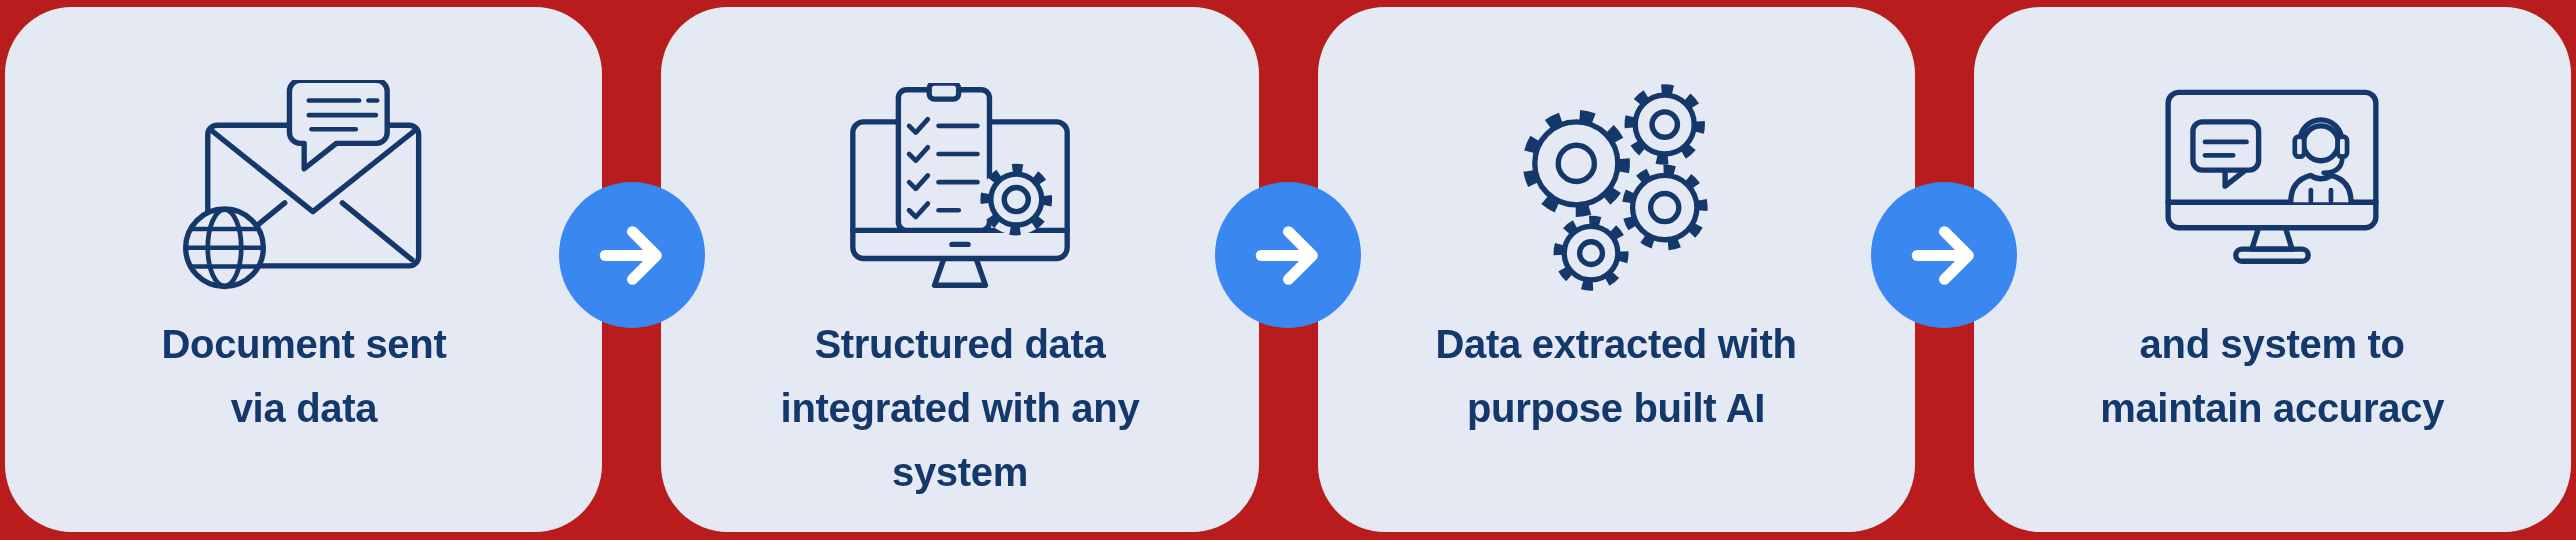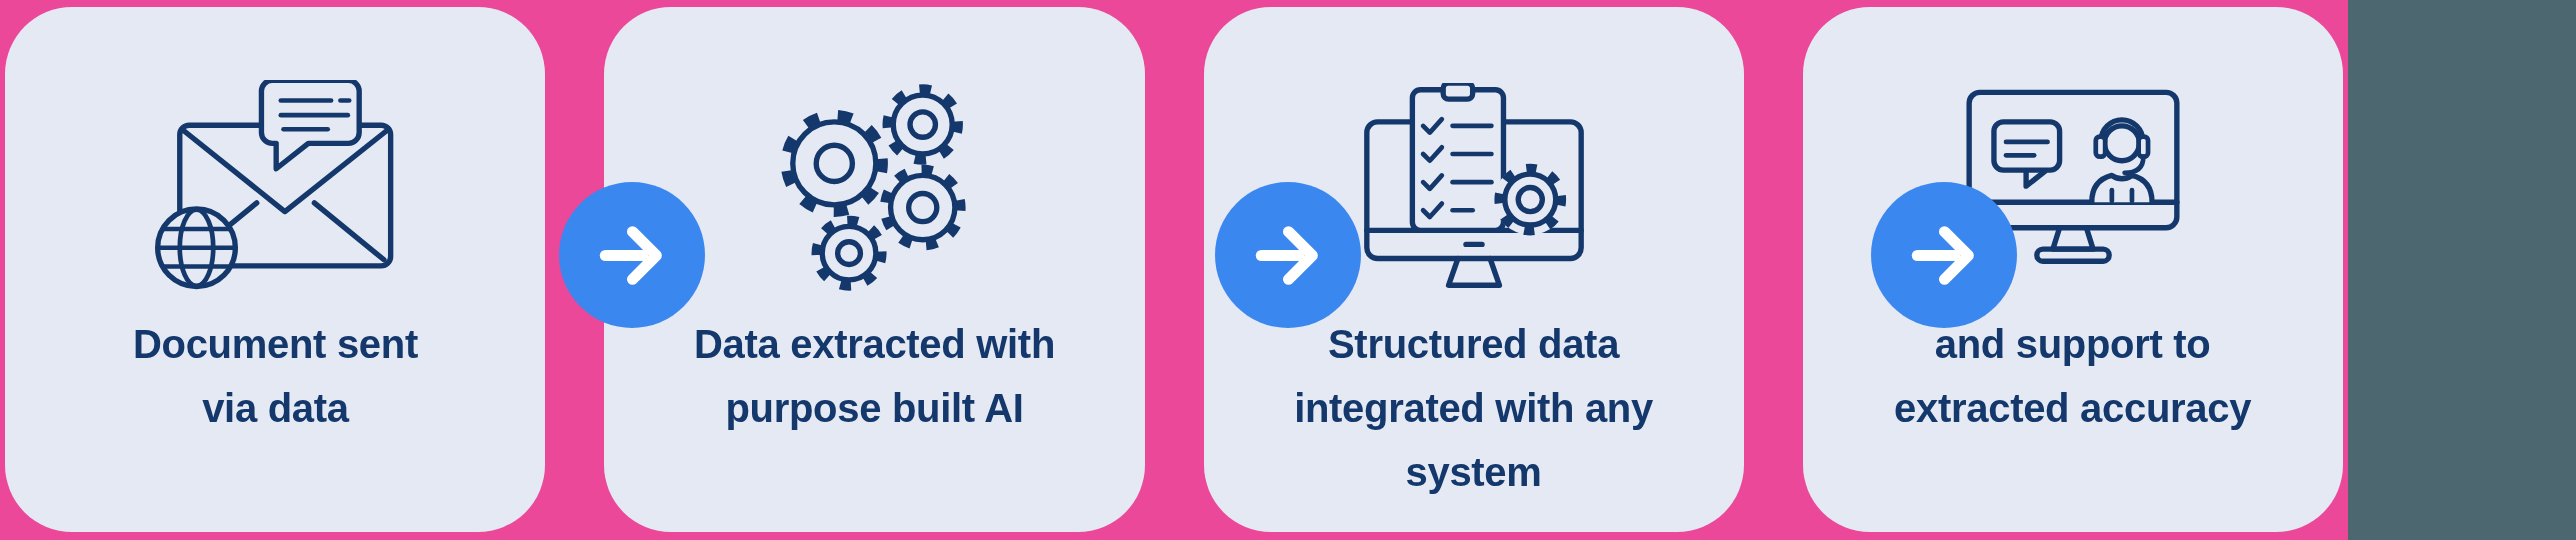--- a/index.html
+++ b/index.html
@@ -1,19 +1,19 @@
 <!DOCTYPE html>
 <html style="font-size:10.7px"><head>
 <meta charset="utf-8">
 <style>
   html,body{margin:0;padding:0;background:#4D6770;}
   .canvas{
     position:relative;
-    width:2348px;height:540px;
-    background:#ec4899;
+    width:2576px;height:540px;
+    background:#b91c1c;
     font-family:"Liberation Sans", sans-serif;
     overflow:hidden;
   }
   .row{
     position:absolute;left:0;top:0;right:0;bottom:0;
     display:flex;
     gap:59px;
     padding:6.7px 5.4px 8px 5.4px;
     box-sizing:border-box;
   }
@@ -85,47 +85,20 @@
         </svg>
       </div>
       <div class="label">
         <span>Document sent</span>
         <span>via data</span>
       </div>
     </div>
 
     <div class="card">
       <div class="icon-wrap">
-        <svg width="201" height="209" viewBox="0 0 300 312">
-
-          <circle class="teeth" cx="90" cy="120" r="71" stroke-width="18" stroke-dasharray="21 28.6" stroke-dashoffset="8"></circle>
-          <circle class="ln nofill" cx="90" cy="120" r="62"></circle>
-          <circle class="ln nofill" cx="90" cy="120" r="27"></circle>
-
-          <circle class="teeth" cx="222" cy="62" r="52" stroke-width="16" stroke-dasharray="17 23.8" stroke-dashoffset="5"></circle>
-          <circle class="ln nofill" cx="222" cy="62" r="44"></circle>
-          <circle class="ln nofill" cx="222" cy="62" r="19"></circle>
-
-          <circle class="teeth" cx="222" cy="186" r="56" stroke-width="16" stroke-dasharray="16.5 22.6" stroke-dashoffset="12"></circle>
-          <circle class="ln nofill" cx="222" cy="186" r="48"></circle>
-          <circle class="ln nofill" cx="222" cy="186" r="21"></circle>
-
-          <circle class="teeth" cx="112" cy="254" r="48" stroke-width="16" stroke-dasharray="16 21.7" stroke-dashoffset="3"></circle>
-          <circle class="ln nofill" cx="112" cy="254" r="40"></circle>
-          <circle class="ln nofill" cx="112" cy="254" r="17"></circle>
-        </svg>
-      </div>
-      <div class="label">
-        <span>Data extracted with</span>
-        <span>purpose built AI</span>
-      </div>
-    </div>
-
-    <div class="card">
-      <div class="icon-wrap">
         <svg width="228" height="209" viewBox="0 0 340 312">
 
           <rect class="ln nofill" x="10" y="58" width="320" height="204" rx="16"></rect>
           <path class="ln" d="M10,220 H330"></path>
           <path class="ln" d="M158,241 H182"></path>
           <path class="ln" d="M146,262 L132,302 L208,302 L194,262"></path>
 
           <rect class="ln fill" x="78" y="10" width="136" height="210" rx="12"></rect>
           <rect class="ln fill" x="124" y="0" width="44" height="24" rx="8"></rect>
 
@@ -146,20 +119,47 @@
       </div>
       <div class="label">
         <span>Structured data</span>
         <span>integrated with any</span>
         <span>system</span>
       </div>
     </div>
 
     <div class="card">
       <div class="icon-wrap">
+        <svg width="201" height="209" viewBox="0 0 300 312">
+
+          <circle class="teeth" cx="90" cy="120" r="71" stroke-width="18" stroke-dasharray="21 28.6" stroke-dashoffset="8"></circle>
+          <circle class="ln nofill" cx="90" cy="120" r="62"></circle>
+          <circle class="ln nofill" cx="90" cy="120" r="27"></circle>
+
+          <circle class="teeth" cx="222" cy="62" r="52" stroke-width="16" stroke-dasharray="17 23.8" stroke-dashoffset="5"></circle>
+          <circle class="ln nofill" cx="222" cy="62" r="44"></circle>
+          <circle class="ln nofill" cx="222" cy="62" r="19"></circle>
+
+          <circle class="teeth" cx="222" cy="186" r="56" stroke-width="16" stroke-dasharray="16.5 22.6" stroke-dashoffset="12"></circle>
+          <circle class="ln nofill" cx="222" cy="186" r="48"></circle>
+          <circle class="ln nofill" cx="222" cy="186" r="21"></circle>
+
+          <circle class="teeth" cx="112" cy="254" r="48" stroke-width="16" stroke-dasharray="16 21.7" stroke-dashoffset="3"></circle>
+          <circle class="ln nofill" cx="112" cy="254" r="40"></circle>
+          <circle class="ln nofill" cx="112" cy="254" r="17"></circle>
+        </svg>
+      </div>
+      <div class="label">
+        <span>Data extracted with</span>
+        <span>purpose built AI</span>
+      </div>
+    </div>
+
+    <div class="card">
+      <div class="icon-wrap">
         <svg width="228" height="201" viewBox="0 0 340 300">
 
           <rect class="ln nofill" x="15" y="8" width="310" height="202" rx="16"></rect>
           <path class="ln" d="M15,172 H325"></path>
           <path class="ln" d="M150,210 L140,242 L200,242 L190,210"></path>
           <rect class="ln nofill" x="116" y="242" width="108" height="18" rx="9"></rect>
 
           <rect class="ln nofill" x="52" y="52" width="98" height="72" rx="14"></rect>
           <path class="ln7" d="M70,82 H132"></path>
           <path class="ln7" d="M70,102 H112"></path>
@@ -169,22 +169,22 @@
           <path class="ln" d="M212,80 A31,31 0 0 1 274,80"></path>
           <rect class="ln7 fill" x="204" y="74" width="14" height="30" rx="6"></rect>
           <rect class="ln7 fill" x="268" y="74" width="14" height="30" rx="6"></rect>
           <path class="ln7" d="M275,104 Q275,128 247,128"></path>
           <path class="ln fill" d="M198,172 C198,146 212,136 228,132 Q243,142 258,132 C274,136 288,146 288,172"></path>
           <path class="ln7" d="M228,154 V170"></path>
           <path class="ln7" d="M258,154 V170"></path>
         </svg>
       </div>
       <div class="label">
-        <span>and support to</span>
-        <span>extracted accuracy</span>
+        <span>and system to</span>
+        <span>maintain accuracy</span>
       </div>
     </div>
 
   </div>
 
   <div class="arrow" style="left:559px;">
     <svg viewBox="0 0 100 100">
       <path d="M18,50 H62" stroke="#FFFFFF" stroke-width="13" stroke-linecap="round" fill="none"></path>
       <path d="M50,22 L78,50 L50,78" stroke="#FFFFFF" stroke-width="13" stroke-linecap="round" stroke-linejoin="round" fill="none"></path>
     </svg>

